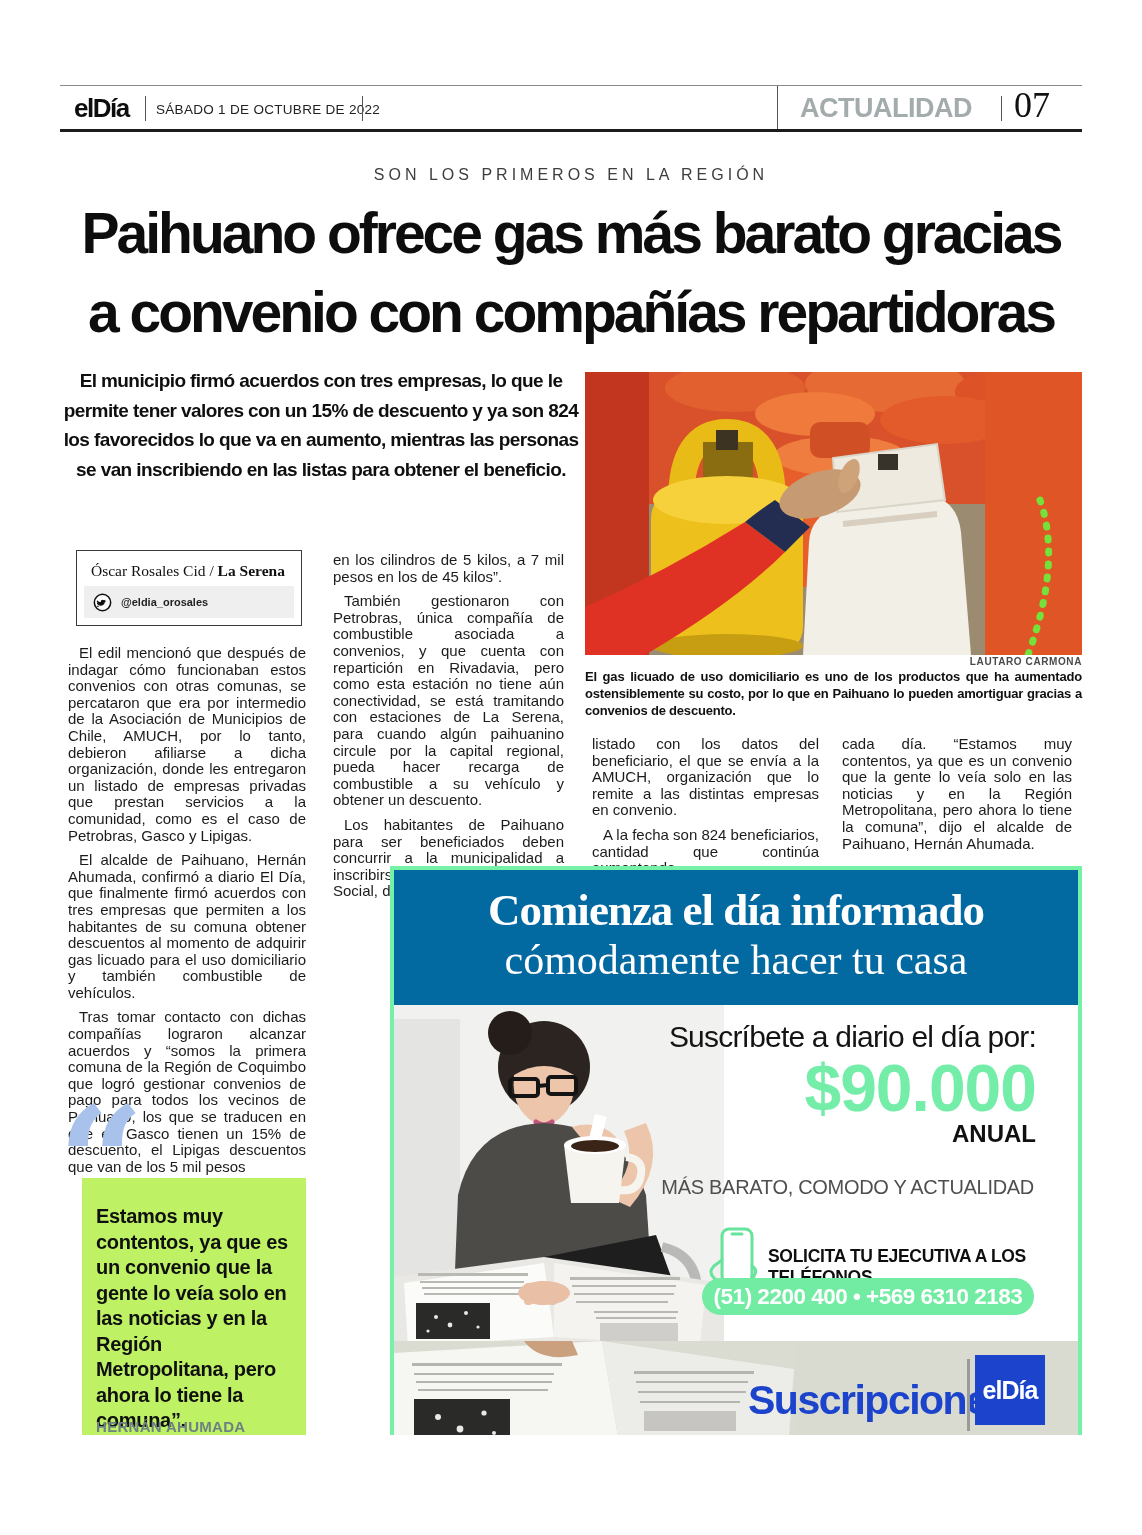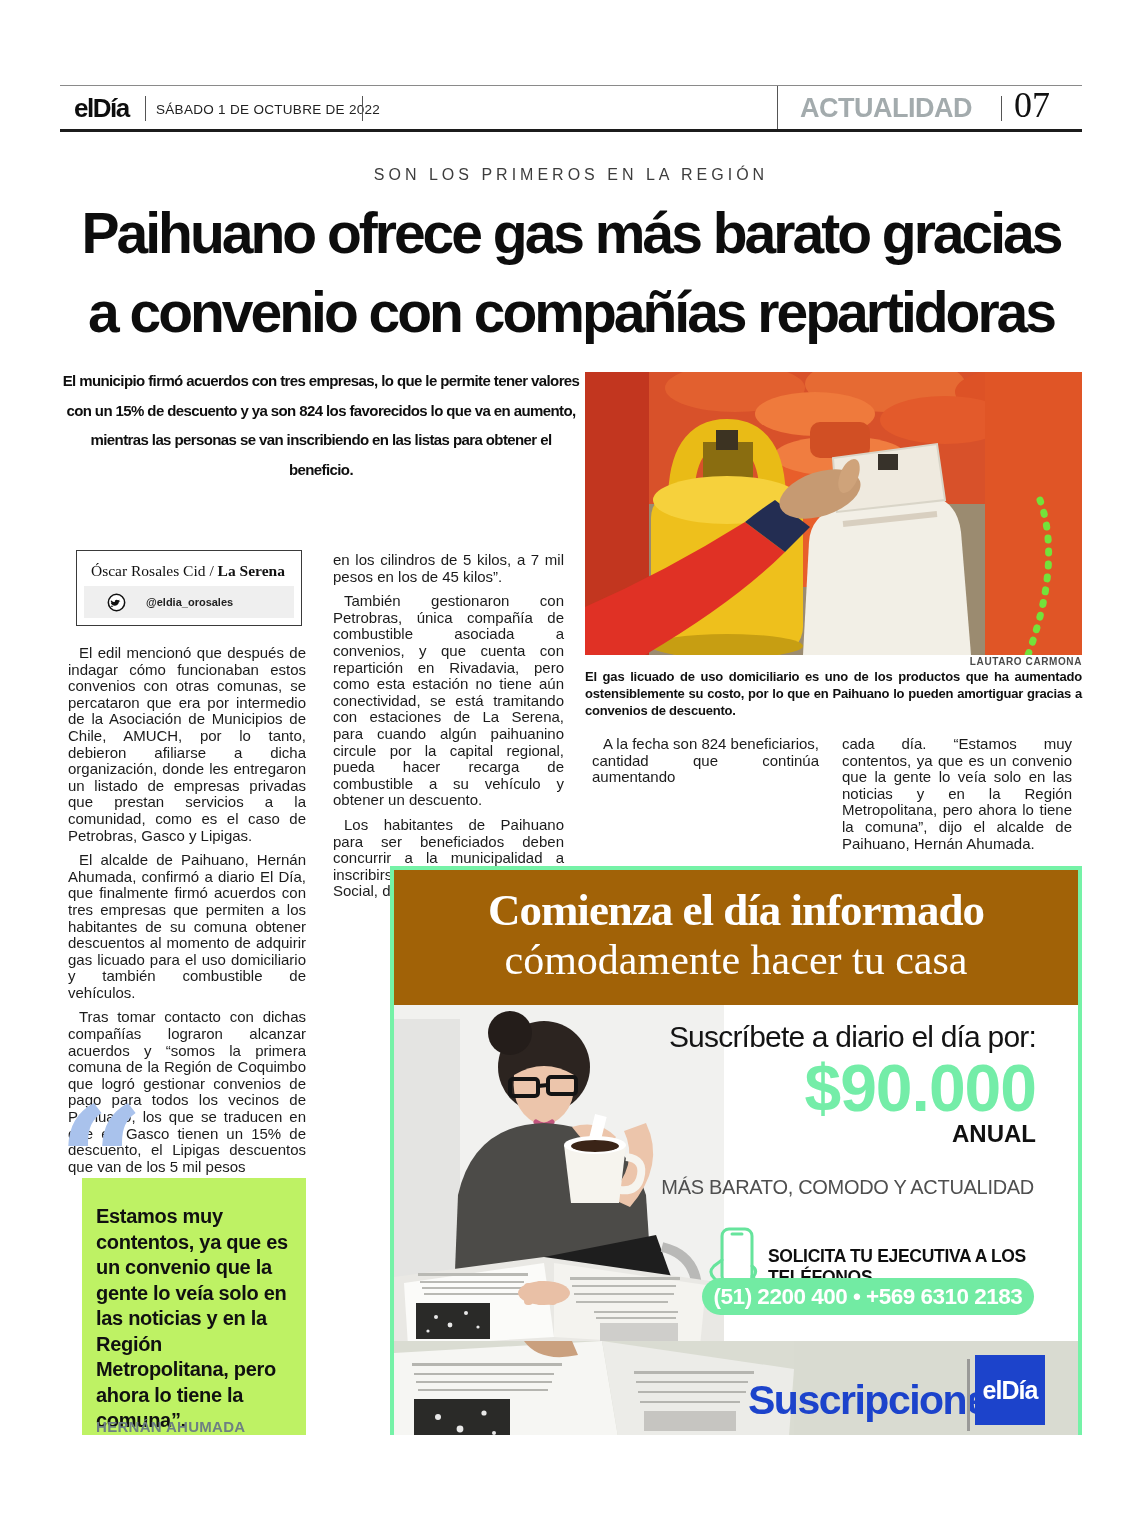--- a/index.html
+++ b/index.html
@@ -18,37 +18,37 @@
   .vsec{left:777px;top:86px;width:1px;height:43px;background:#555;}
   .section{left:800px;top:93px;font-size:27px;font-weight:800;color:#a3abad;letter-spacing:-.5px;}
   .vpage{left:1001px;top:96px;width:1px;height:25px;background:#555;}
   .pageno{left:1014px;top:84px;font-family:"Liberation Serif",serif;font-size:36px;color:#111;}
 
   
   .kicker{left:0;top:166px;width:1142px;text-align:center;font-size:16px;letter-spacing:4px;
           color:#3d3d3d;font-weight:500;}
   .headline{left:0;top:194px;width:1142px;text-align:center;font-weight:800;color:#0d0d0d;
             font-size:57px;letter-spacing:-3px;line-height:79px;}
-  .lede{left:62px;top:366px;width:518px;text-align:center;font-size:15px;font-weight:700;
+  .lede{left:62px;top:366px;width:518px;text-align:center;font-size:19px;font-weight:700;
         letter-spacing:-.6px;line-height:29.5px;color:#0f0f0f;}
 
   
   .photo{left:585px;top:372px;width:497px;height:283px;overflow:hidden;}
   .photo svg{display:block;width:100%;height:100%;}
   .credit{left:585px;top:656px;width:497px;text-align:right;font-size:10px;font-weight:700;
           letter-spacing:.6px;color:#4a4a4a;}
   .caption{left:585px;top:668px;width:497px;font-size:13px;font-weight:700;line-height:17px;
            letter-spacing:-.2px;text-align:justify;color:#101010;}
 
   
   .bybox{left:76px;top:550px;width:226px;height:76px;border:1.5px solid #3a3a3a;box-sizing:border-box;background:#fff;}
   .byline1{position:absolute;left:14px;top:11px;font-family:"Liberation Serif",serif;font-size:15.5px;color:#111;}
   .byline1 b{font-weight:700;}
   .bysocial{position:absolute;left:7px;right:7px;bottom:7px;height:32px;background:#efefef;
-            display:flex;align-items:center;gap:20px;padding-left:23px;box-sizing:border-box;}
+            display:flex;align-items:center;gap:9px;padding-left:9px;box-sizing:border-box;}
   .bysocial svg{width:19px;height:19px;}
   .tw-handle{font-size:11px;font-weight:700;color:#222;}
 
   
   .col{font-size:15px;line-height:16.6px;text-align:justify;color:#1b1b1b;}
   .col p{margin:8px;}
   .col p.ind{text-indent:11px;}
   .col1{left:60px;top:637px;width:254px;}
   .col2{left:325px;top:544px;width:247px;}
   .col3{left:584px;top:728px;width:243px;}
@@ -58,21 +58,21 @@
   .qmark{left:58px;top:1086px;font-family:"DejaVu Serif",serif;font-weight:700;font-size:150px;
          line-height:150px;color:#a9c2ec;}
   .qbox{left:82px;top:1178px;width:224px;height:303px;background:#bef264;}
   .qtext{position:absolute;left:14px;right:12px;top:26px;font-size:20px;font-weight:800;
          line-height:25.5px;letter-spacing:-.3px;color:#101010;}
   .qauthor{position:absolute;left:14px;top:240px;font-size:15px;font-weight:800;color:#6e8083;letter-spacing:.3px;}
   .qrole{position:absolute;left:14px;top:262px;font-size:12.5px;color:#1e1e1e;letter-spacing:.3px;}
 
   
   .ad{left:390px;top:866px;width:692px;height:614px;border:4px solid #75f2a7;box-sizing:border-box;background:#fff;}
-  .ad-banner{position:absolute;left:0;top:0;width:100%;height:135px;background:#a16207;text-align:center;
+  .ad-banner{position:absolute;left:0;top:0;width:100%;height:135px;background:#0369a1;text-align:center;
              font-family:"Liberation Serif",serif;color:#fff;}
   .ad-b1{padding-top:14px;font-size:45px;font-weight:700;letter-spacing:-1px;}
   .ad-b2{font-size:42px;font-weight:400;margin-top:0;}
   .ad-photo{position:absolute;left:0;top:135px;width:330px;height:341px;overflow:hidden;}
   .ad-photo svg{display:block;width:100%;height:100%;}
   .ad-intro{position:absolute;right:42px;top:150px;font-size:30px;font-weight:500;letter-spacing:-.8px;color:#141414;}
   .ad-price{position:absolute;right:42px;top:180px;font-size:66px;font-weight:800;letter-spacing:-1px;color:#74eda8;}
   .ad-period{position:absolute;right:42px;top:250px;font-size:24px;font-weight:700;color:#111;}
   .ad-tagline{position:absolute;right:44px;top:306px;font-size:20px;color:#4f4f4f;letter-spacing:-.3px;}
   .ad-phoneicon{position:absolute;left:312px;top:356px;width:54px;height:76px;}
@@ -161,20 +161,21 @@
     <p class="ind">El edil mencionó que después de indagar cómo funcionaban estos convenios con otras comunas, se percataron que era por intermedio de la Asociación de Municipios de Chile, AMUCH, por lo tanto, debieron afiliarse a dicha organización, donde les entregaron un listado de empresas privadas que prestan servicios a la comunidad, como es el caso de Petrobras, Gasco y Lipigas.</p>
     <p class="ind">El alcalde de Paihuano, Hernán Ahumada, confirmó a diario El Día, que finalmente firmó acuerdos con tres empresas que permiten a los habitantes de su comuna obtener descuentos al momento de adquirir gas licuado para el uso domiciliario y también combustible de vehículos.</p>
     <p class="ind">Tras tomar contacto con dichas compañías lograron alcanzar acuerdos y “somos la primera comuna de la Región de Coquimbo que logró gestionar convenios de pago para todos los vecinos de Paihuano, los que se traducen en que en Gasco tienen un 15% de descuento, el Lipigas descuentos que van de los 5 mil pesos</p>
   </div>
   <div class="abs col col2">
     <p>en los cilindros de 5 kilos, a 7 mil pesos en los de 45 kilos”.</p>
     <p class="ind">También gestionaron con Petrobras, única compañía de combustible asociada a convenios, y que cuenta con repartición en Rivadavia, pero como esta estación no tiene aún conectividad, se está tramitando con estaciones de La Serena, para cuando algún paihuanino circule por la capital regional, pueda hacer recarga de combustible a su vehículo y obtener un descuento.</p>
     <p class="ind">Los habitantes de Paihuano para ser beneficiados deben concurrir a la municipalidad a inscribirse en el Departamento Social, donde se hace un</p>
   </div>
   <div class="abs col col3">
+    <p>listado con los datos del beneficiario, el que se envía a la AMUCH, organización que lo remite a las distintas empresas en convenio.</p>
     <p class="ind">A la fecha son 824 beneficiarios, cantidad que continúa aumentando</p>
   </div>
   <div class="abs col col4">
     <p>cada día. “Estamos muy contentos, ya que es un convenio que la gente lo veía solo en las noticias y en la Región Metropolitana, pero ahora lo tiene la comuna”, dijo el alcalde de Paihuano, Hernán Ahumada.</p>
   </div>
 
   <div class="abs qmark">“</div>
   <div class="abs qbox">
     <div class="qtext">Estamos muy contentos, ya que es un convenio que la gente lo veía solo en las noticias y en la Región Metropolitana, pero ahora lo tiene la comuna”.</div>
     <div class="qauthor">HERNÁN AHUMADA</div>

